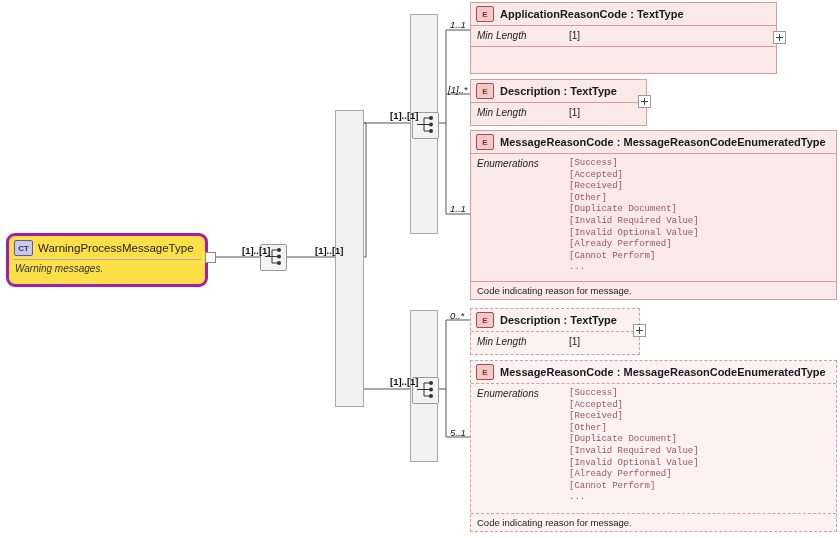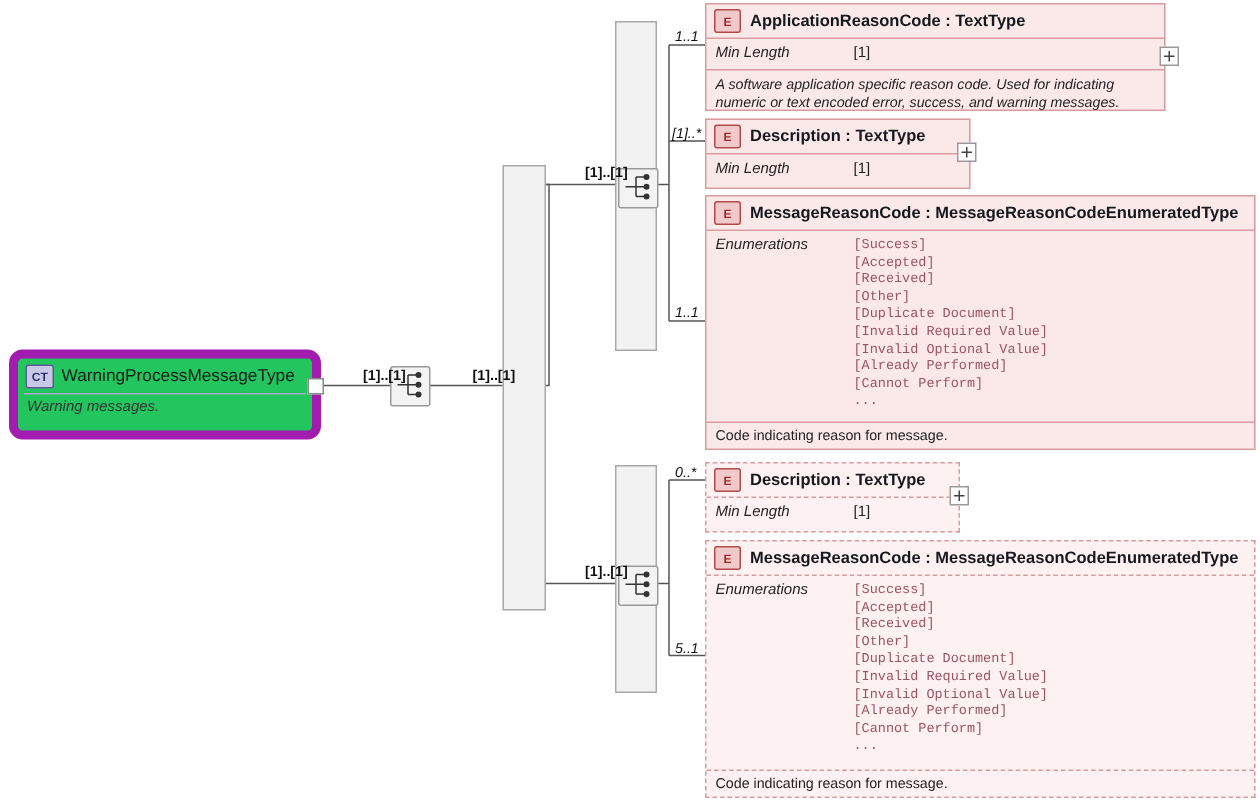--- a/index.html
+++ b/index.html
@@ -3,21 +3,21 @@
 <meta charset="utf-8">
 <style>
   html,body{margin:0;padding:0;background:#ffffff;}
   body{width:840px;height:538px;position:relative;overflow:hidden;
        font-family:"Liberation Sans",sans-serif;font-size:11px;color:#222;}
   .canvas{position:absolute;inset:0;}
   svg.lines{position:absolute;left:0;top:0;width:840px;height:538px;}
 
   
   .ct-box{position:absolute;left:6px;top:233px;width:196px;height:48px;
-          border:6px solid #a21caf;border-radius:9px;background:#22c55e;}
+          border:3px solid #a21caf;border-radius:9px;background:#fde047;}
   .ct-head{display:flex;align-items:center;gap:5px;padding:4px 6px 2px 5px;}
   .ct-badge{width:17px;height:14px;border:1px solid #5c5c9c;border-radius:2px;
             background:#c9c9e6;color:#303070;font-size:8px;font-weight:bold;
             display:flex;align-items:center;justify-content:center;letter-spacing:0;}
   .ct-title{font-size:11.5px;font-weight:normal;color:#1b1b1b;}
   .ct-sep{height:1px;background:#a9a9c8;margin:1px 4px 0 4px;}
   .ct-desc{font-style:italic;font-size:10px;padding:3px 6px;color:#333;}
 
   
   .seq{position:absolute;width:25px;height:25px;border:1px solid #9a9a9a;
@@ -172,21 +172,20 @@
       <span class="el-title"><span>ApplicationReasonCode</span> : <span>TextType</span></span>
     </div>
     <div class="el-rule"></div>
     <div class="el-body">
       <div class="facet-row">
         <span class="facet-name">Min Length</span>
         <span class="facet-val">[1]</span>
       </div>
     </div>
     <div class="el-rule"></div>
-    <div class="el-note">A software application specific reason code. Used for indicating numeric or text encoded error, success, and warning messages.</div>
   </div>
   <div class="plus" style="left:773px;top:31px;"></div>
 
   <div class="el" style="left:470px;top:79px;width:175px;height:45px;">
     <div class="el-head">
       <span class="el-badge">E</span>
       <span class="el-title"><span>Description</span> : <span>TextType</span></span>
     </div>
     <div class="el-rule"></div>
     <div class="el-body">

